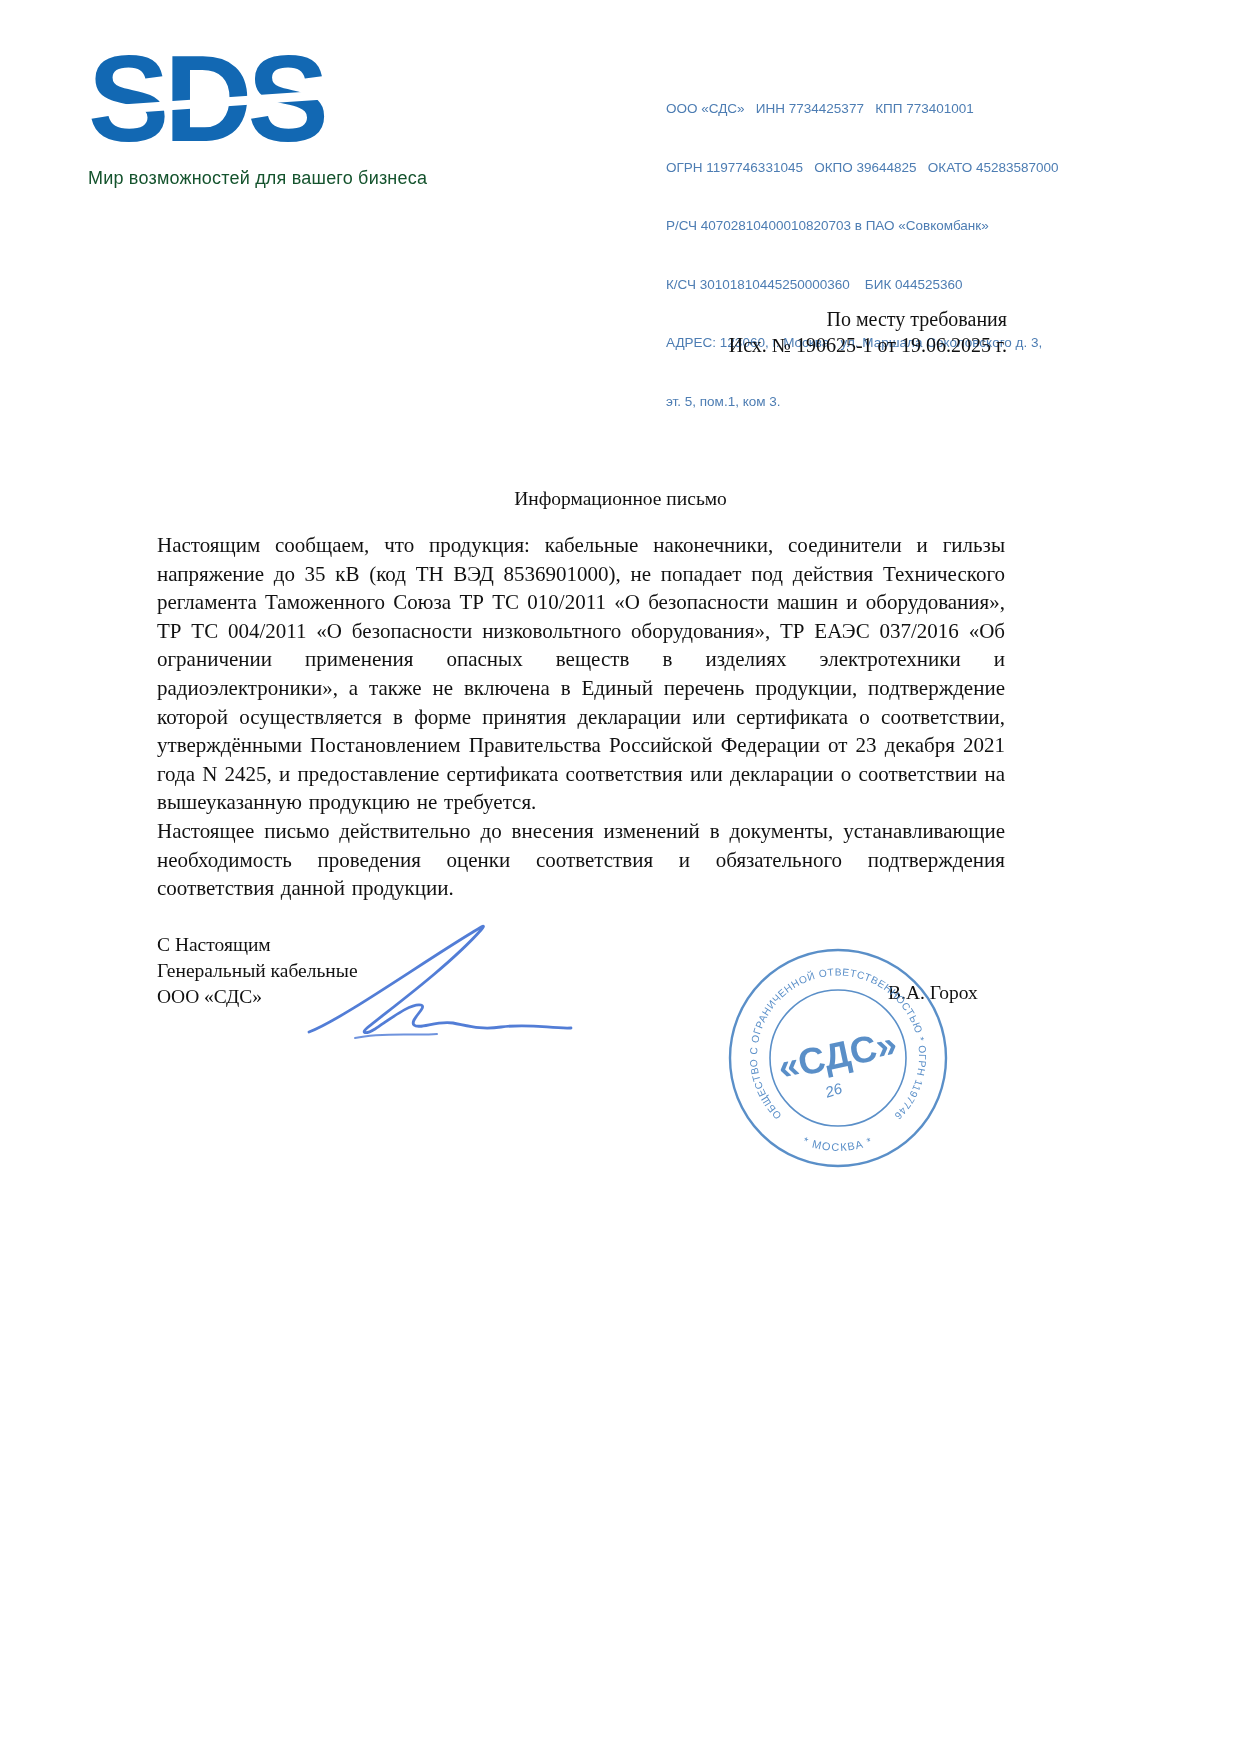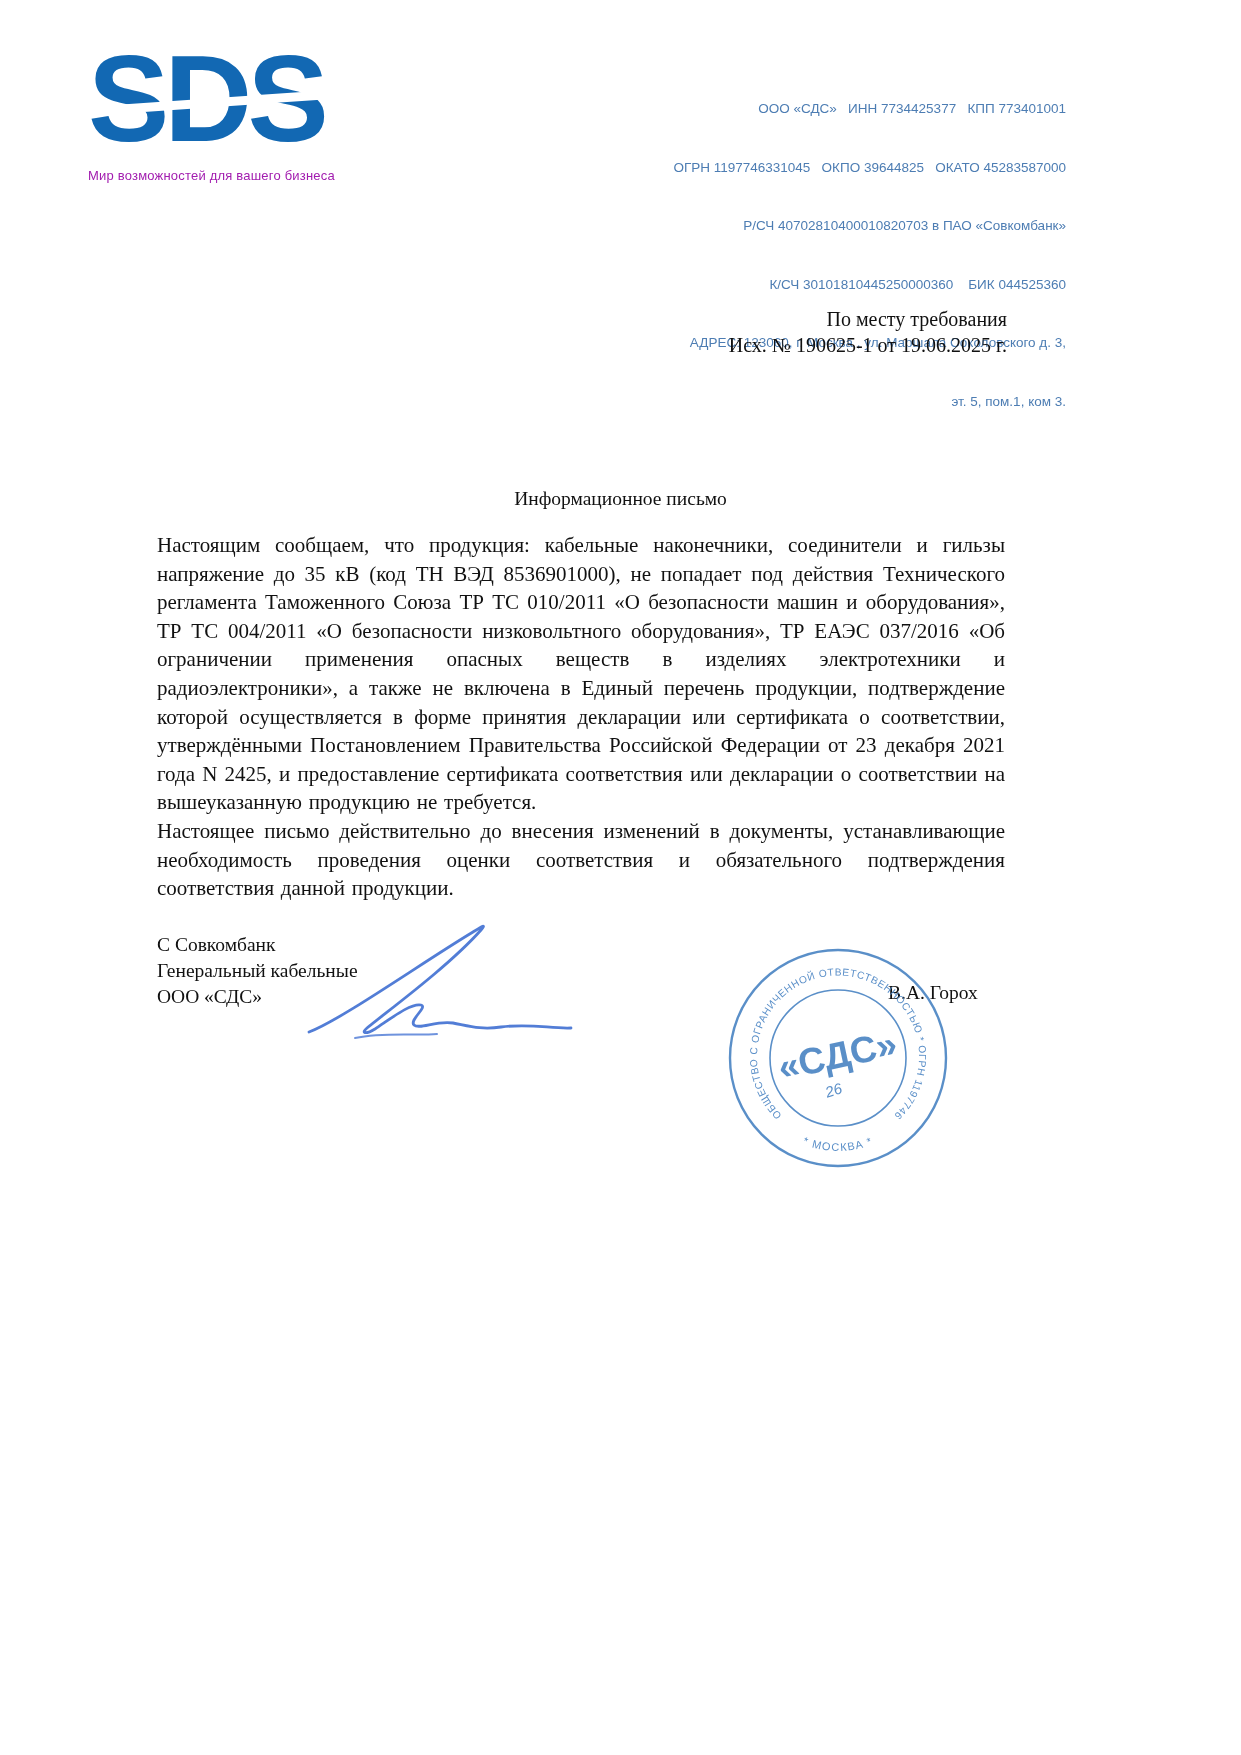--- a/index.html
+++ b/index.html
@@ -37,37 +37,36 @@
     left: -6px;
     top: 50px;
     width: 268px;
     height: 9px;
     background: #ffffff;
     transform: rotate(-4deg);
   }
   .logo-tagline {
     margin-top: 18px;
     font-family: "Liberation Sans", sans-serif;
-    font-size: 13px;
-    color: #a21caf;
+    font-size: 18px;
+    color: #14532d;
     letter-spacing: 0.2px;
   }
 
   
   .company-details {
     position: absolute;
     left: 666px;
     top: 60px;
     width: 400px;
     font-family: "Liberation Sans", sans-serif;
     font-size: 13.5px;
     line-height: 19.5px;
     color: #4d7db3;
     white-space: pre-wrap;
-    text-align: right;
   }
 
   
   .reference-block {
     position: absolute;
     left: 600px;
     top: 306px;
     width: 407px;
     text-align: right;
     font-size: 20px;
@@ -168,21 +167,21 @@
   </div>
 
   <div class="letter-title">Информационное письмо</div>
 
   <div class="letter-body">
     <p>Настоящим сообщаем, что продукция: кабельные наконечники, соединители и гильзы напряжение до 35 кВ (код ТН ВЭД 8536901000), не попадает под действия Технического регламента Таможенного Союза ТР ТС 010/2011 «О безопасности машин и оборудования», ТР ТС 004/2011 «О безопасности низковольтного оборудования», ТР ЕАЭС 037/2016 «Об ограничении применения опасных веществ в изделиях электротехники и радиоэлектроники», а также не включена в Единый перечень продукции, подтверждение которой осуществляется в форме принятия декларации или сертификата о соответствии, утверждёнными Постановлением Правительства Российской Федерации от 23 декабря 2021 года N 2425, и предоставление сертификата соответствия или декларации о соответствии на вышеуказанную продукцию не требуется.</p>
     <p>Настоящее письмо действительно до внесения изменений в документы, устанавливающие необходимость проведения оценки соответствия и обязательного подтверждения соответствия данной продукции.</p>
   </div>
 
   <div class="signature-block">
-    <div>С Совкомбанк</div>
+    <div>С Настоящим</div>
     <div>Генеральный кабельные</div>
     <div>ООО «СДС»</div>
   </div>
 
   <svg class="signature-scribble" viewBox="0 0 300 150" xmlns="http://www.w3.org/2000/svg">
     <path d="M 14,120 C 46,108 128,50 178,20 C 186,15 192,11 186,18 C 154,54 94,98 72,116 C 66,121 70,123 80,117 C 98,105 116,91 126,93 C 133,95 114,108 119,113 C 124,118 142,108 158,111 C 174,114 186,118 206,115 C 236,111 256,117 276,116" fill="none" stroke="#3f6fd1" stroke-width="2.8" stroke-linecap="round" opacity="0.9"></path>
     <path d="M 60,126 C 90,120 120,124 142,122" fill="none" stroke="#3f6fd1" stroke-width="2" stroke-linecap="round" opacity="0.75"></path>
   </svg>
 
   <div class="signer-name">В.А. Горох</div>

